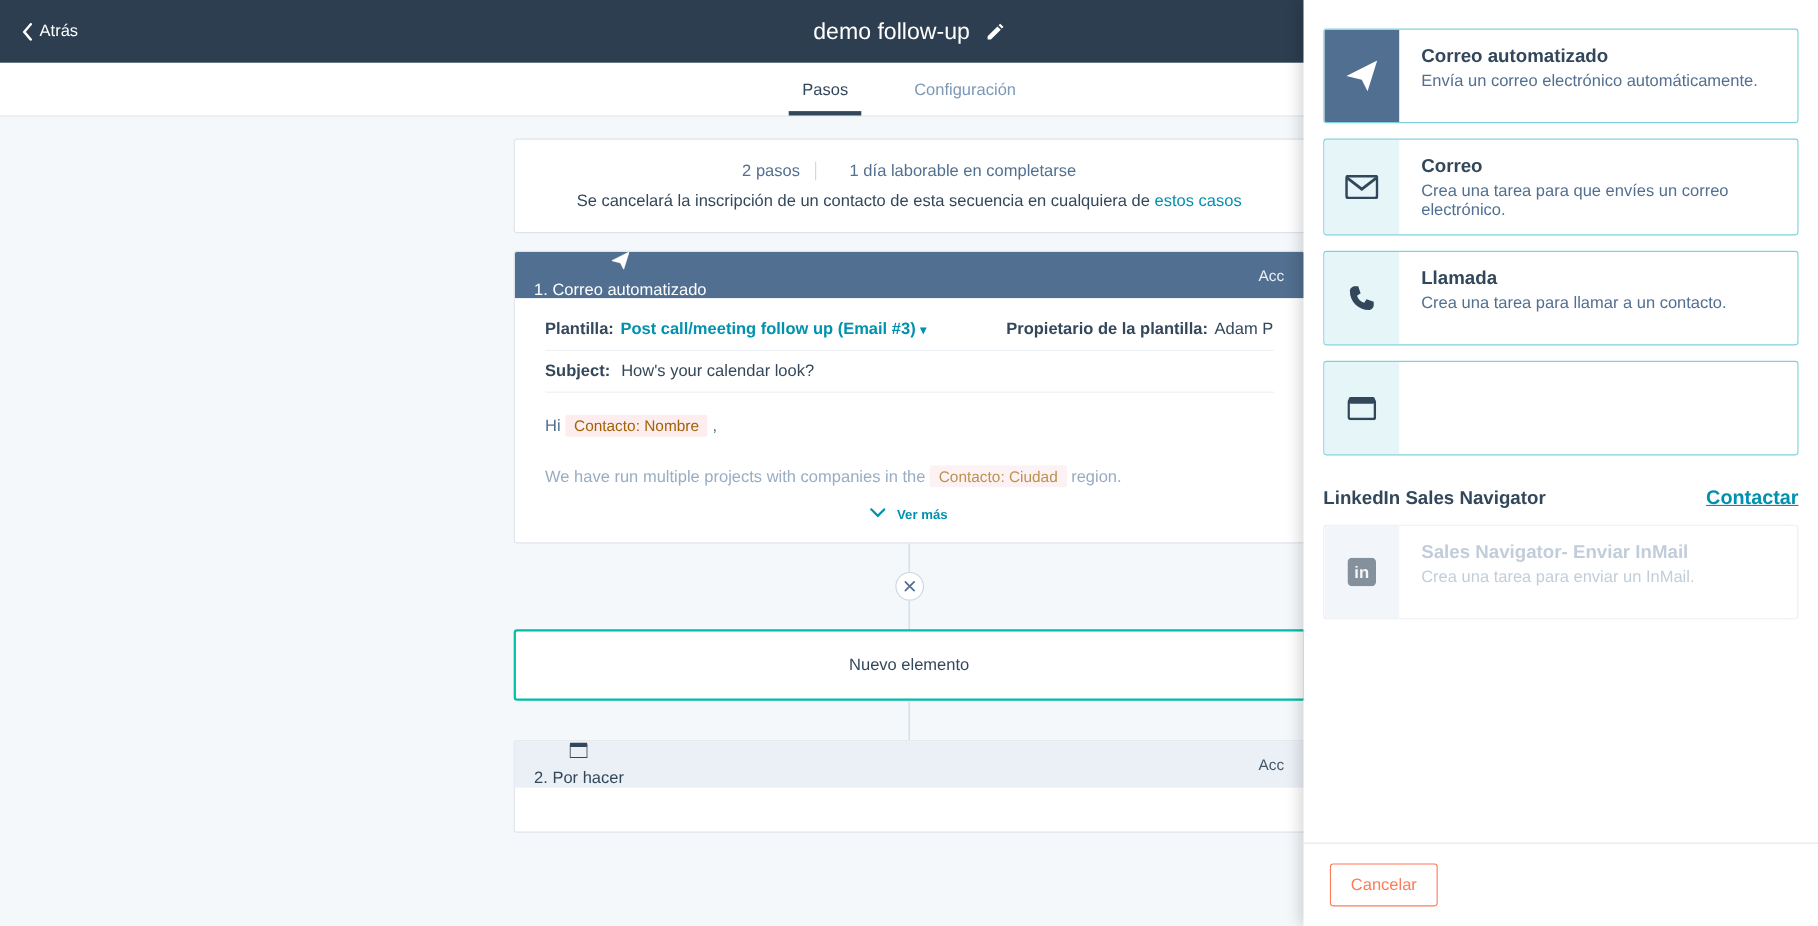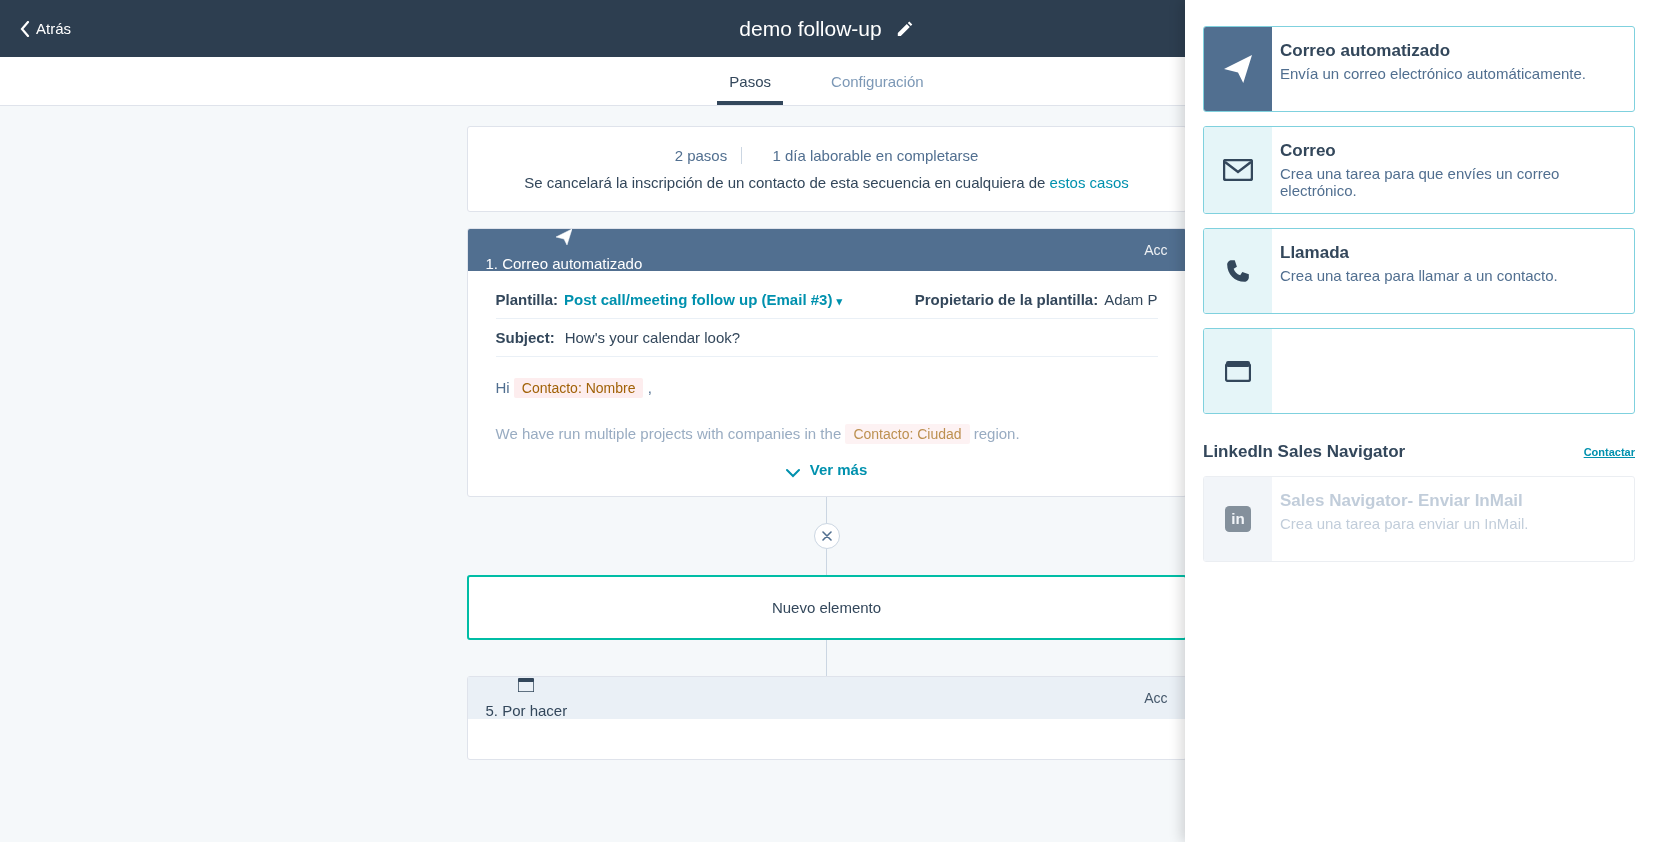--- a/index.html
+++ b/index.html
@@ -140,24 +140,24 @@
     color: #a16207;
     padding: 2px 8px;
     border-radius: 2px;
     font-size: 14px;
   }
   .ver-mas {
     text-align: center;
     padding: 12px 0 4px 0;
     color: #0091ae;
     font-weight: 600;
-    font-size: 15px;
-    cursor: pointer;
-    display: flex;
-    align-items: flex-end;
+    font-size: 12px;
+    cursor: pointer;
+    display: flex;
+    align-items: flex-start;
     justify-content: center;
     gap: 10px;
   }
 
   .connector {
     display: flex;
     flex-direction: column;
     align-items: center;
   }
   .vline { width: 1px; height: 26px; background: #cbd6e2; }
@@ -250,21 +250,21 @@
     align-items: center;
     justify-content: center;
     color: #33475b;
     flex-shrink: 0;
   }
   .step-option.selected .icon-box {
     background: #516f90;
     color: #fff;
   }
   .step-option .opt-text {
-    padding: 14px 8px;
+    padding: 14px 20px;
     font-size: 15px;
     color: #516f90;
   }
   .step-option .opt-text .opt-title {
     font-weight: 600;
     color: #33475b;
     font-size: 17px;
     margin-bottom: 4px;
   }
   .step-option.disabled {
@@ -276,21 +276,21 @@
 
   .linkedin-header {
     display: flex;
     justify-content: space-between;
     align-items: center;
     margin: 28px 0 14px 0;
     font-size: 17px;
     font-weight: 600;
     color: #33475b;
   }
-  .linkedin-header a { color: #0091ae; font-weight: 600; font-size: 11px; }
+  .linkedin-header a { color: #0091ae; font-weight: 600; font-size: 18px; }
 
   .panel-footer {
     border-top: 1px solid #dfe3eb;
     padding: 18px 24px;
   }
   .cancel-btn {
     border: 1px solid #ff7a59;
     color: #ff7a59;
     background: #fff;
     padding: 10px 18px;
@@ -405,21 +405,21 @@
     <div class="vline" style="height:36px;"></div>
   </div>
 
   <div class="step-card-2">
     <div class="step-header-light">
       <div class="step-header-left">
         <svg width="16" height="14" viewBox="0 0 16 14">
             <rect x="0" y="2" width="16" height="12" rx="1" fill="none" stroke="#33475b" stroke-width="1.5"></rect>
             <rect x="0" y="0" width="16" height="4" rx="1" fill="#33475b"></rect>
           </svg>
-        <span>5. Por hacer</span>
+        <span>2. Por hacer</span>
       </div>
       <div class="step-actions" style="color:#33475b;">Acc</div>
     </div>
     <div style="height:40px;"></div>
   </div>
 
 </div>
 
 <div class="side-panel">
   <div class="panel-body">
@@ -482,13 +482,16 @@
             <text x="12" y="17" text-anchor="middle" font-size="14" font-weight="bold" fill="#eaf0f6" font-family="Arial">in</text>
           </svg>
       </div>
       <div class="opt-text">
         <div class="opt-title" style="color:#99acc2;">Sales Navigator- Enviar InMail</div>
         <div style="color:#99acc2;">Crea una tarea para enviar un InMail.</div>
       </div>
     </div>
 
   </div>
+  <div class="panel-footer">
+    <button class="cancel-btn">Cancelar</button>
+  </div>
 </div>
 
 </body></html>

